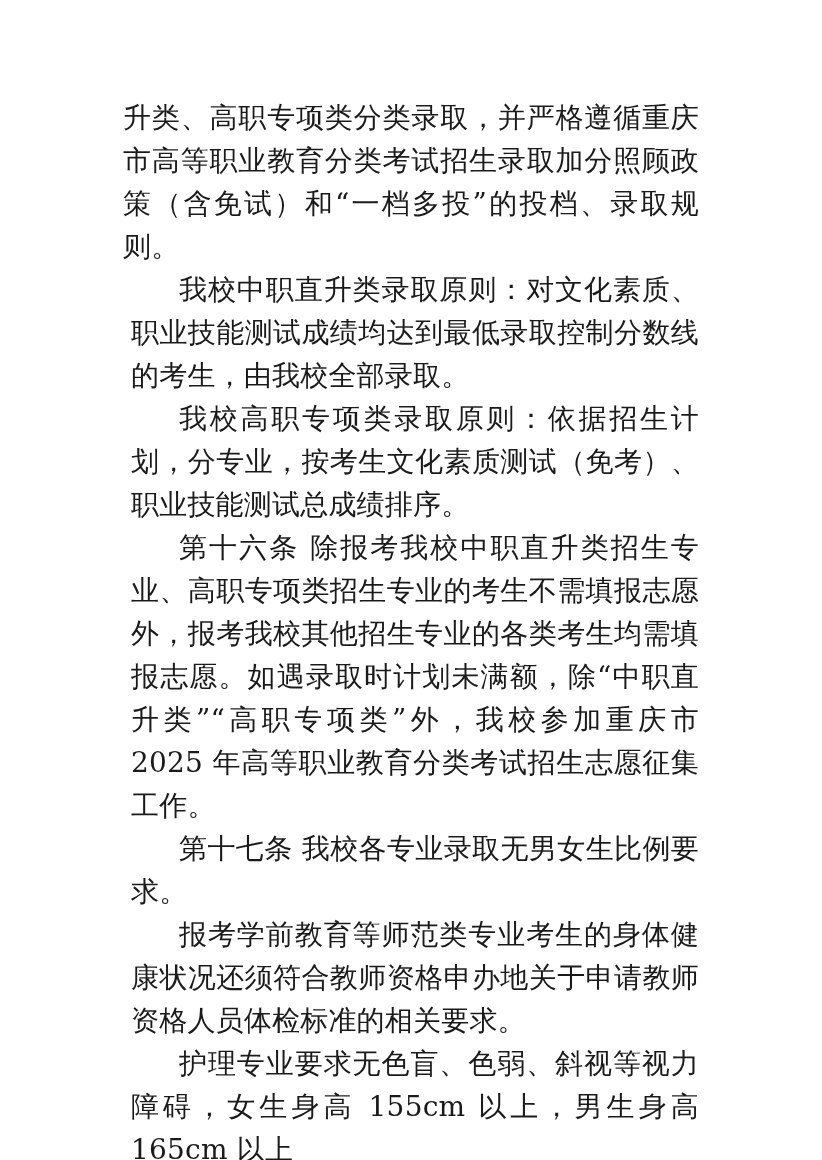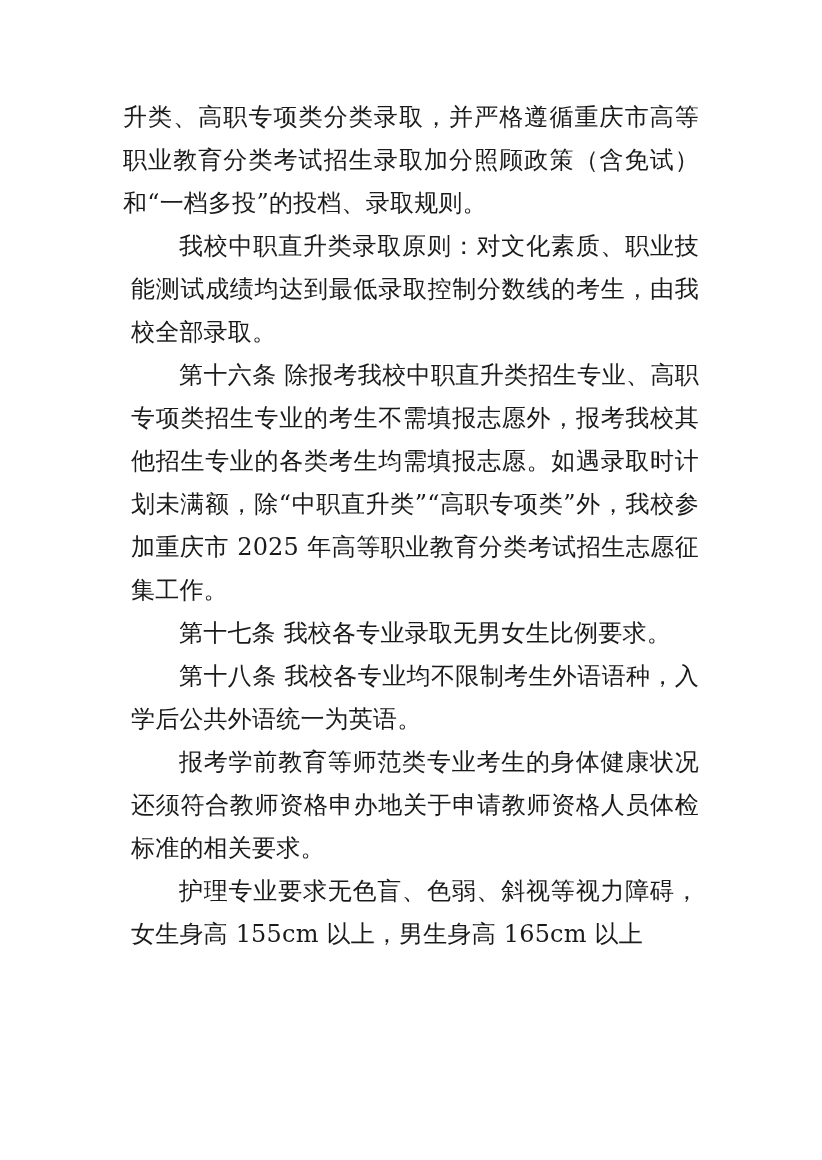--- a/index.html
+++ b/index.html
@@ -20,21 +20,21 @@
     height: 1160px;
     background: #ffffff;
     box-sizing: border-box;
     padding: 96px 123px 60px 123px;
   }
   .doc-body {
     width: 576px;
   }
   p.para {
     margin: 0;
-    font-size: 24px;
+    font-size: 28px;
     line-height: 43px;
     text-align: justify;
     text-justify: inter-ideograph;
     letter-spacing: 0.2px;
     color: #1a1a1a;
     font-family: "DejaVu Serif", "Liberation Serif", serif;
   }
   p.indent {
     text-indent: 48px;
     margin-left: 8px;
@@ -43,26 +43,26 @@
 </head>
 <body>
 
 <div class="page">
   <div class="doc-body">
 
     <p class="para">升类、高职专项类分类录取，并严格遵循重庆市高等职业教育分类考试招生录取加分照顾政策（含免试）和“一档多投”的投档、录取规则。</p>
 
     <p class="para indent">我校中职直升类录取原则：对文化素质、职业技能测试成绩均达到最低录取控制分数线的考生，由我校全部录取。</p>
 
+    <p class="para indent">我校高职专项类录取原则：依据招生计划，分专业，按考生文化素质测试（免考）、职业技能测试总成绩排序。</p>
 
     <p class="para indent">第十六条 除报考我校中职直升类招生专业、高职专项类招生专业的考生不需填报志愿外，报考我校其他招生专业的各类考生均需填报志愿。如遇录取时计划未满额，除“中职直升类”“高职专项类”外，我校参加重庆市 2025 年高等职业教育分类考试招生志愿征集工作。</p>
 
     <p class="para indent">第十七条 我校各专业录取无男女生比例要求。</p>
 
-    <p class="para indent">第十八条 我校各专业均不限制考生外语语种，入学后公共外语统一为英语。</p>
 
 
     <p class="para indent">报考学前教育等师范类专业考生的身体健康状况还须符合教师资格申办地关于申请教师资格人员体检标准的相关要求。</p>
 
     <p class="para indent">护理专业要求无色盲、色弱、斜视等视力障碍，女生身高 155cm 以上，男生身高 165cm 以上</p>
 
   </div>
 </div>
 
 </body></html>

